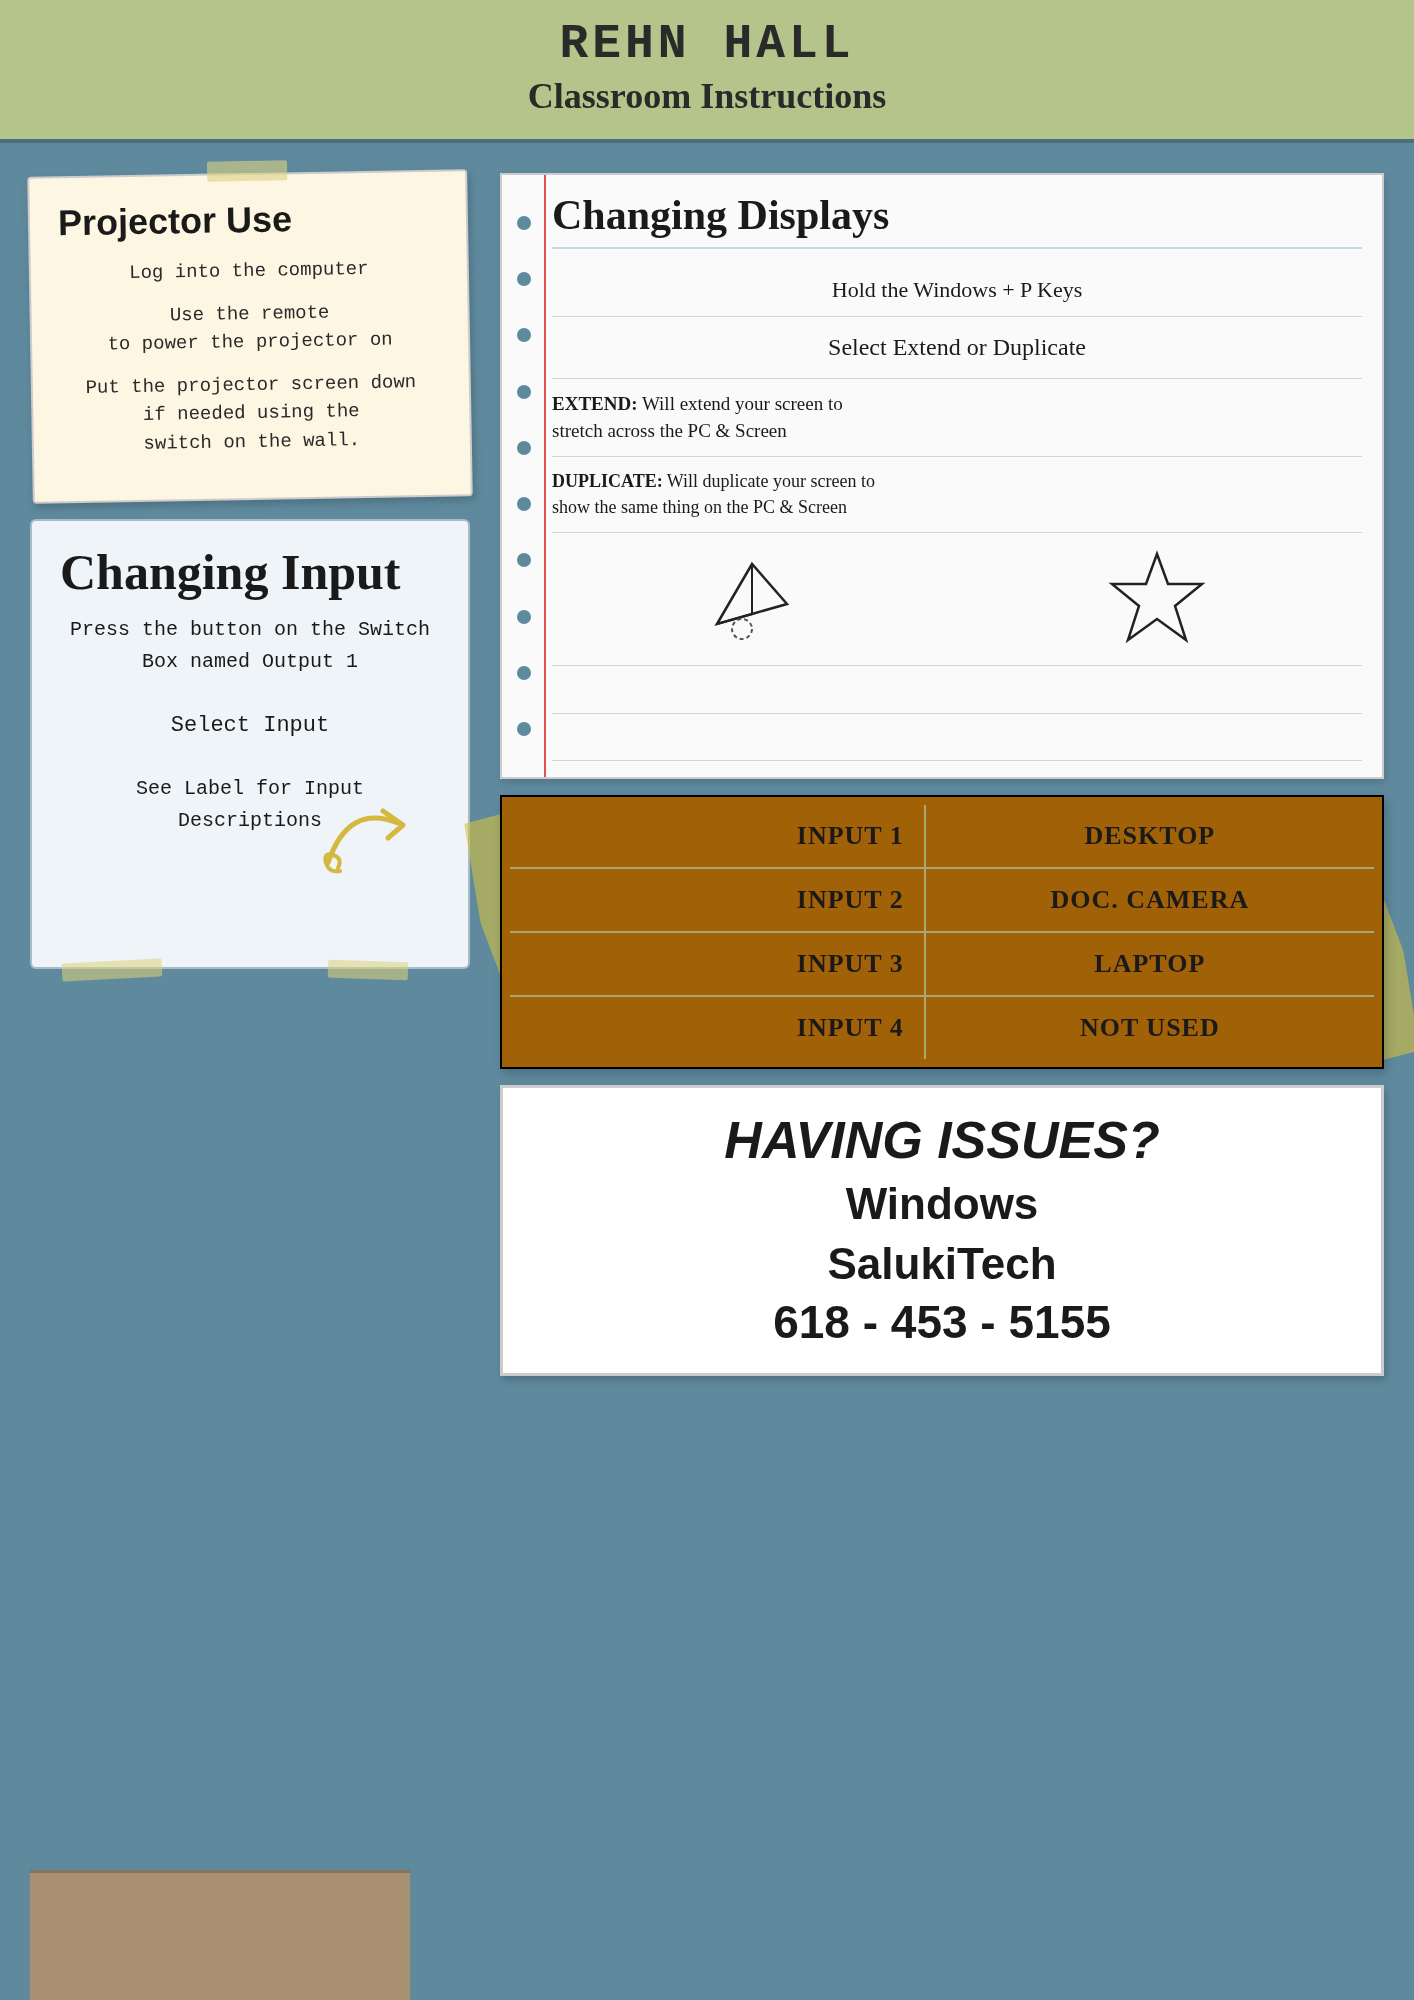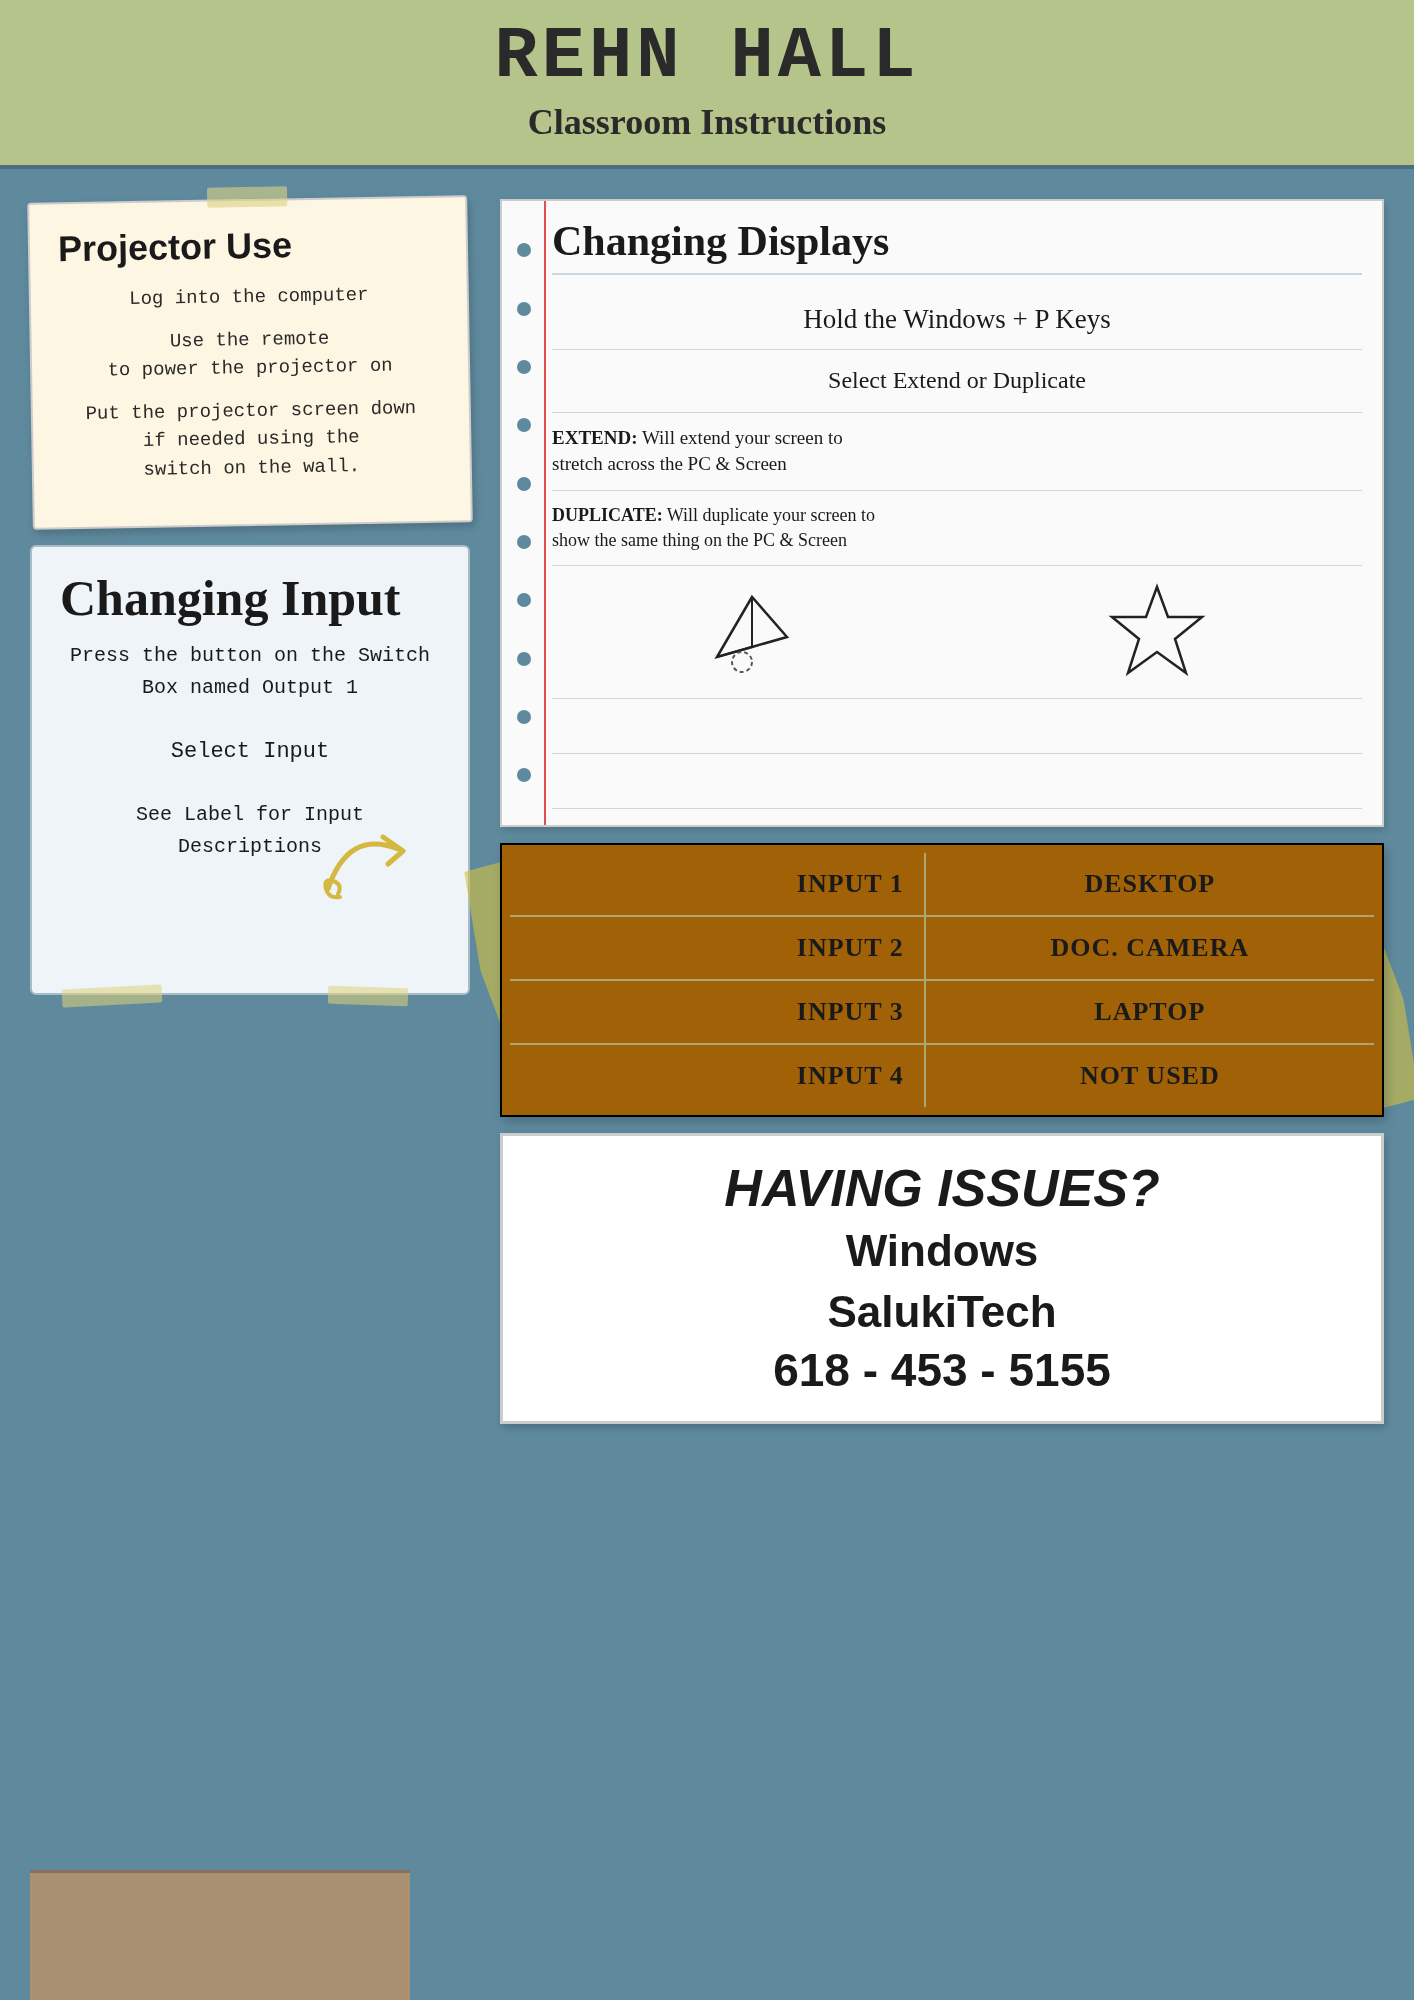--- a/index.html
+++ b/index.html
@@ -16,21 +16,21 @@
     
     .header {
       background-color: #b5c48a;
       width: 100%;
       padding: 18px 20px 22px;
       text-align: center;
       border-bottom: 4px solid #4a6e7e;
     }
     .header-title {
       font-family: 'Courier New', Courier, monospace;
-      font-size: 72px;
+      font-size: 48px;
       font-weight: 900;
       color: #2a2a2a;
       letter-spacing: 4px;
       line-height: 1.1;
     }
     .header-subtitle {
       font-size: 36px;
       font-weight: bold;
       color: #2a2a2a;
       font-family: Georgia, serif;
@@ -173,21 +173,21 @@
       font-weight: 900;
       color: #1a1a1a;
       text-align: left;
       margin-bottom: 16px;
       border-bottom: 2px solid #c8d8e0;
       padding-bottom: 8px;
     }
     .notebook-line {
       border-bottom: 1.5px solid #c8d8e0;
       padding: 10px 0 10px;
-      font-size: 27px;
+      font-size: 22px;
       color: #1a1a1a;
       line-height: 1.4;
       text-align: center;
     }
     .notebook-line.small-text {
       font-size: 18px;
     }
     .doodle-area {
       display: flex;
       align-items: center;

